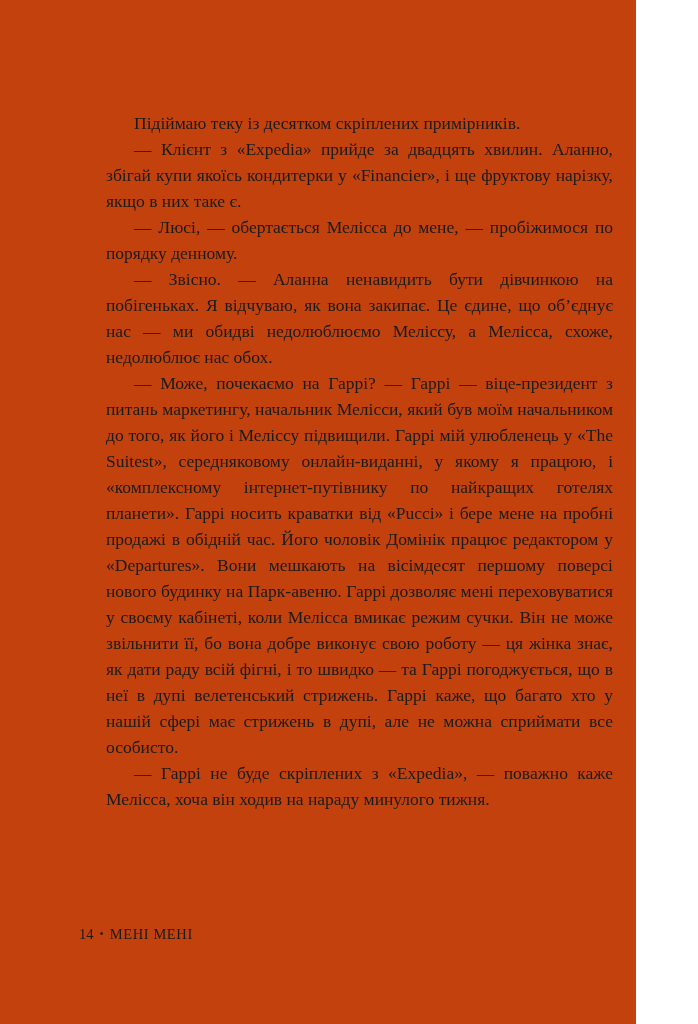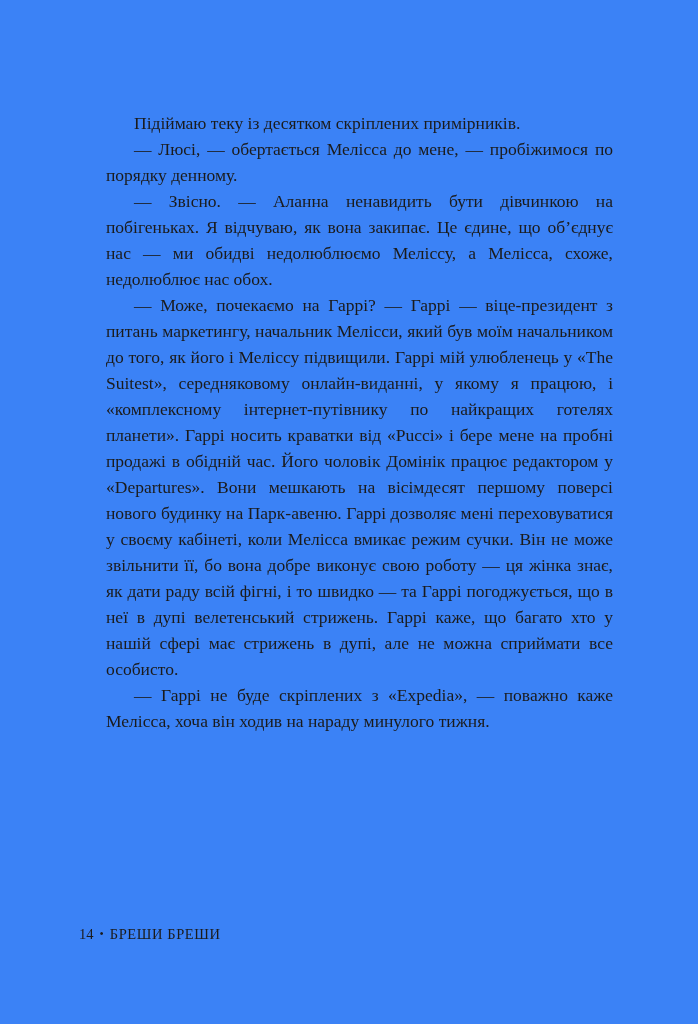--- a/index.html
+++ b/index.html
@@ -2,23 +2,23 @@
 <html><head>
 <meta charset="utf-8">
 <style>
   html, body {
     margin: 0;
     padding: 0;
     background: #ffffff;
   }
   .book-page {
     position: relative;
-    width: 698px;
+    width: 636px;
     height: 1024px;
-    background: #3b82f6;
+    background: #c2410c;
     font-family: "Liberation Serif", serif;
     color: #1b1b1b;
     overflow: hidden;
   }
   .text-block {
     position: absolute;
     left: 106px;
     top: 110px;
     width: 507px;
     font-size: 17.5px;
@@ -48,23 +48,24 @@
     letter-spacing: 0.6px;
   }
 </style>
 </head>
 <body>
 
 <div class="book-page">
 
   <div class="text-block">
     <p>Підіймаю теку із десятком скріплених примірників.</p>
+    <p>— Клієнт з «Expedia» прийде за двадцять хвилин. Аланно, збігай купи якоїсь кондитерки у «Financier», і ще фруктову нарізку, якщо в них таке є.</p>
     <p>— Люсі, — обертається Мелісса до мене, — пробіжимося по порядку денному.</p>
     <p>— Звісно. — Аланна ненавидить бути дівчинкою на побігеньках. Я відчуваю, як вона закипає. Це єдине, що об’єднує нас — ми обидві недолюблюємо Меліссу, а Мелісса, схоже, недолюблює нас обох.</p>
     <p>— Може, почекаємо на Гаррі? — Гаррі — віце-президент з питань маркетингу, начальник Мелісси, який був моїм начальником до того, як його і Меліссу підвищили. Гаррі мій улюбленець у «The Suitest», середняковому онлайн-виданні, у якому я працюю, і «комплексному інтернет-путівнику по найкращих готелях планети». Гаррі носить краватки від «Pucci» і бере мене на пробні продажі в обідній час. Його чоловік Домінік працює редактором у «Departures». Вони мешкають на вісімдесят першому поверсі нового будинку на Парк-авеню. Гаррі дозволяє мені переховуватися у своєму кабінеті, коли Мелісса вмикає режим сучки. Він не може звільнити її, бо вона добре виконує свою роботу — ця жінка знає, як дати раду всій фігні, і то швидко — та Гаррі погоджується, що в неї в дупі велетенський стрижень. Гаррі каже, що багато хто у нашій сфері має стрижень в дупі, але не можна сприймати все особисто.</p>
     <p>— Гаррі не буде скріплених з «Expedia», — поважно каже Мелісса, хоча він ходив на нараду минулого тижня.</p>
   </div>
 
   <div class="page-footer">
-    <span class="num">14</span><span class="sep">•</span><span class="title">БРЕШИ БРЕШИ</span>
+    <span class="num">14</span><span class="sep">•</span><span class="title">МЕНІ МЕНІ</span>
   </div>
 
 </div>
 
 </body></html>

